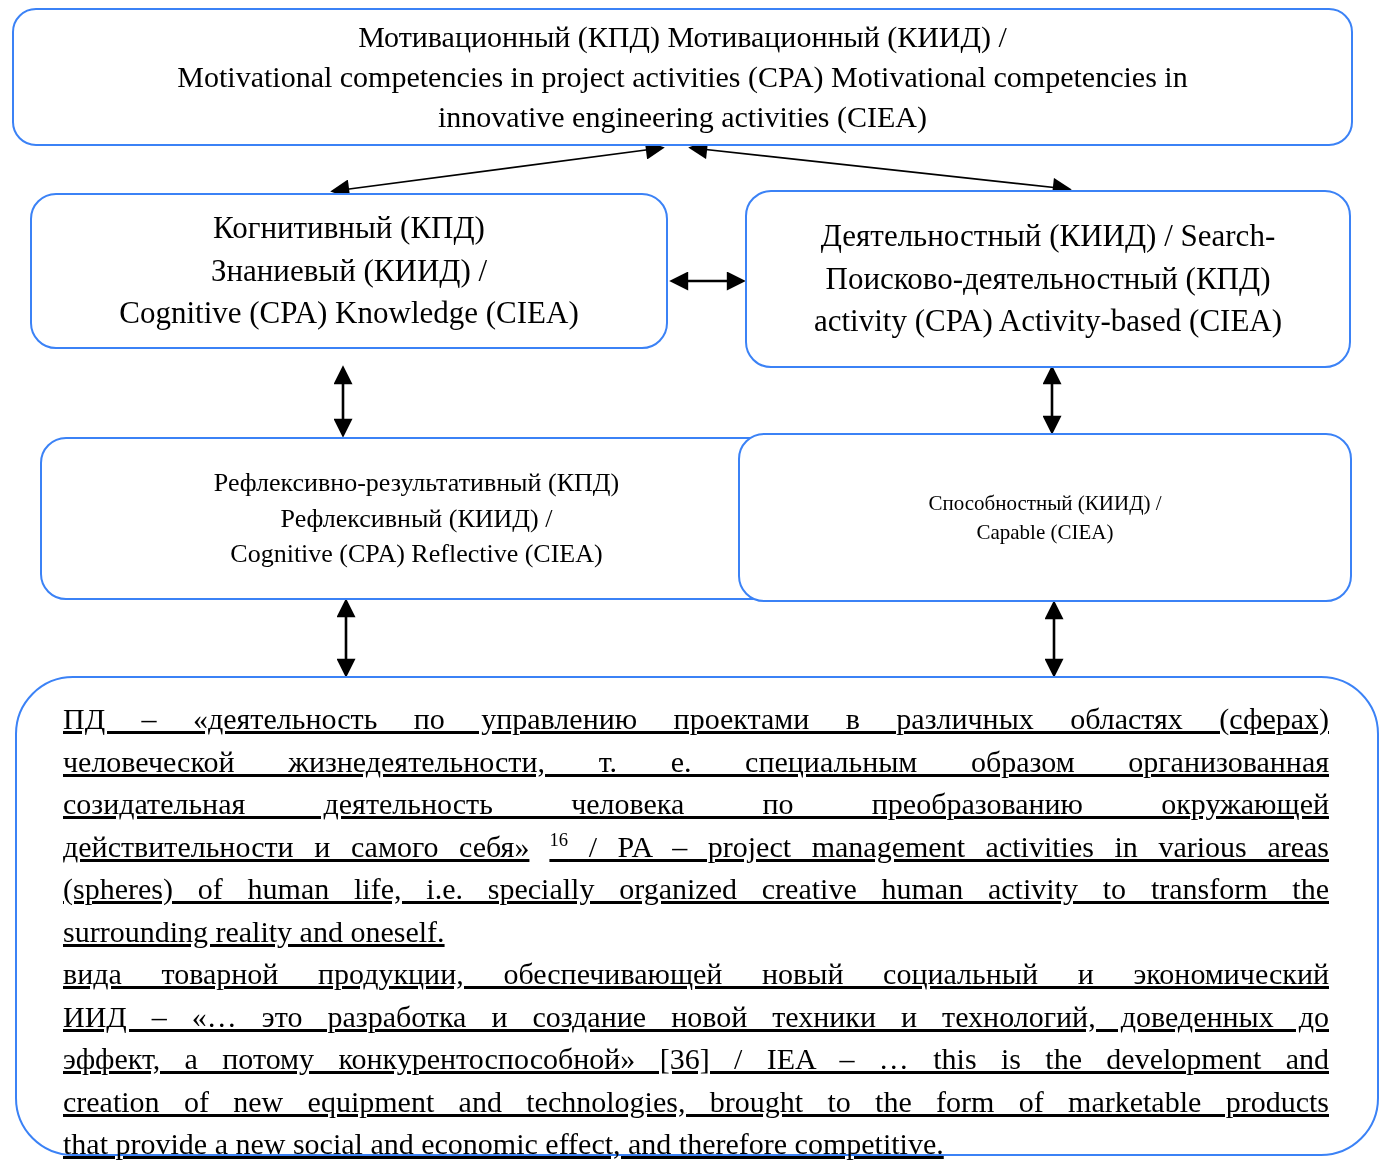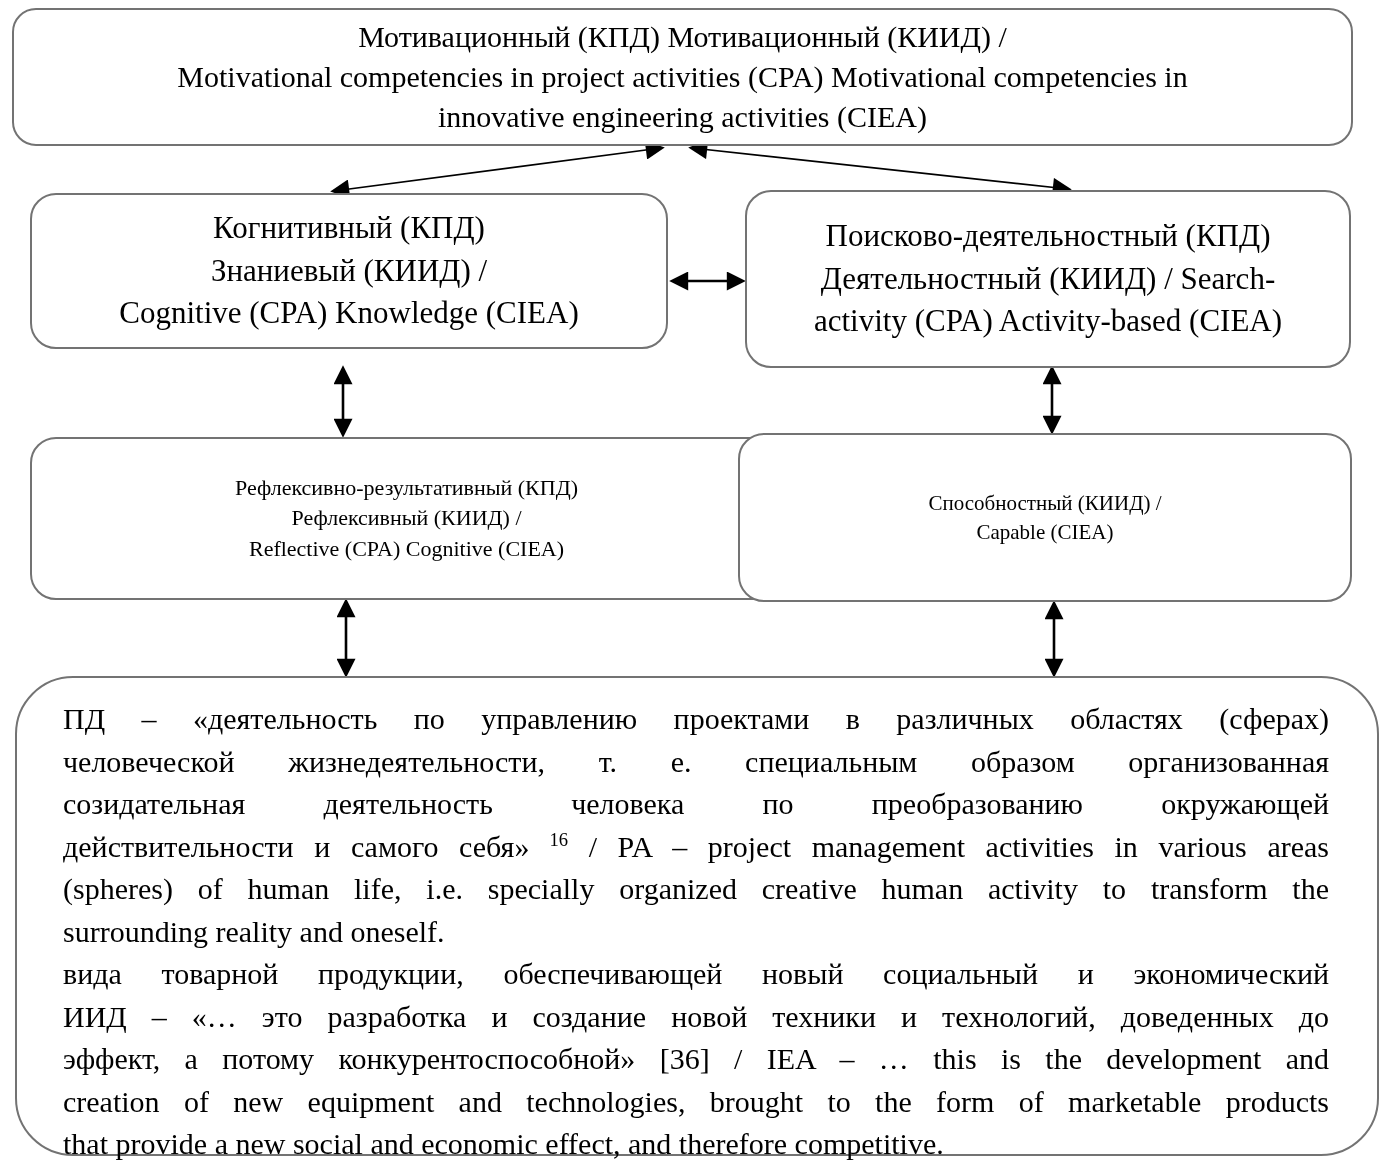--- a/index.html
+++ b/index.html
@@ -19,21 +19,21 @@
     overflow: hidden;
   }
   .connectors {
     position: absolute;
     left: 0; top: 0;
     width: 1394px; height: 1164px;
     pointer-events: none;
   }
   .box {
     position: absolute;
-    border: 2px solid #737373;
+    border: 2px solid #3b82f6;
     border-radius: 26px;
     background: #ffffff;
     box-sizing: border-box;
     display: flex;
     flex-direction: column;
     justify-content: center;
     align-items: center;
     text-align: center;
   }
   .box .bline {
@@ -47,34 +47,35 @@
   #box-motivational .bline { line-height: 40px; }
   #box-cognitive {
     left: 30px; top: 193px; width: 638px; height: 156px;
     font-size: 31px;
   }
   #box-search {
     left: 745px; top: 190px; width: 606px; height: 178px;
     font-size: 31px;
   }
   #box-reflective {
-    left: 30px; top: 437px; width: 753px; height: 163px;
-    font-size: 22px;
+    left: 40px; top: 437px; width: 753px; height: 163px;
+    font-size: 26px;
   }
   #box-capable {
     left: 738px; top: 433px; width: 614px; height: 169px;
     font-size: 21px;
   }
   #box-definitions {
     left: 15px; top: 676px; width: 1364px; height: 480px;
     border-radius: 58px;
     font-size: 30px;
     display: block;
     text-align: left;
     padding: 20px 48px 0 46px;
+    text-decoration: underline;
   }
   #box-definitions .dline {
     line-height: 42.5px;
     white-space: normal;
   }
   #box-definitions .dline.just {
     text-align: justify;
     text-align-last: justify;
   }
   #box-definitions sup {
@@ -114,29 +115,29 @@
       <div class="bline">innovative engineering activities (CIEA)</div>
     </div>
 
   <div class="box" id="box-cognitive">
       <div class="bline">Когнитивный (КПД)</div>
       <div class="bline">Знаниевый (КИИД) /</div>
       <div class="bline">Cognitive (CPA) Knowledge (CIEA)</div>
     </div>
 
   <div class="box" id="box-search">
+      <div class="bline">Деятельностный (КИИД) / Search-</div>
       <div class="bline">Поисково-деятельностный (КПД)</div>
-      <div class="bline">Деятельностный (КИИД) / Search-</div>
       <div class="bline">activity (CPA) Activity-based (CIEA)</div>
     </div>
 
   <div class="box" id="box-reflective">
       <div class="bline">Рефлексивно-результативный (КПД)</div>
       <div class="bline">Рефлексивный (КИИД) /</div>
-      <div class="bline">Reflective (CPA) Cognitive (CIEA)</div>
+      <div class="bline">Cognitive (CPA) Reflective (CIEA)</div>
     </div>
 
   <div class="box" id="box-capable">
       <div class="bline">Способностный (КИИД) /</div>
       <div class="bline">Capable (CIEA)</div>
     </div>
 
   <div class="box" id="box-definitions">
       <div class="dline just">ПД – «деятельность по управлению проектами в различных областях (сферах)</div>
       <div class="dline just">человеческой жизнедеятельности, т. е. специальным образом организованная</div>

